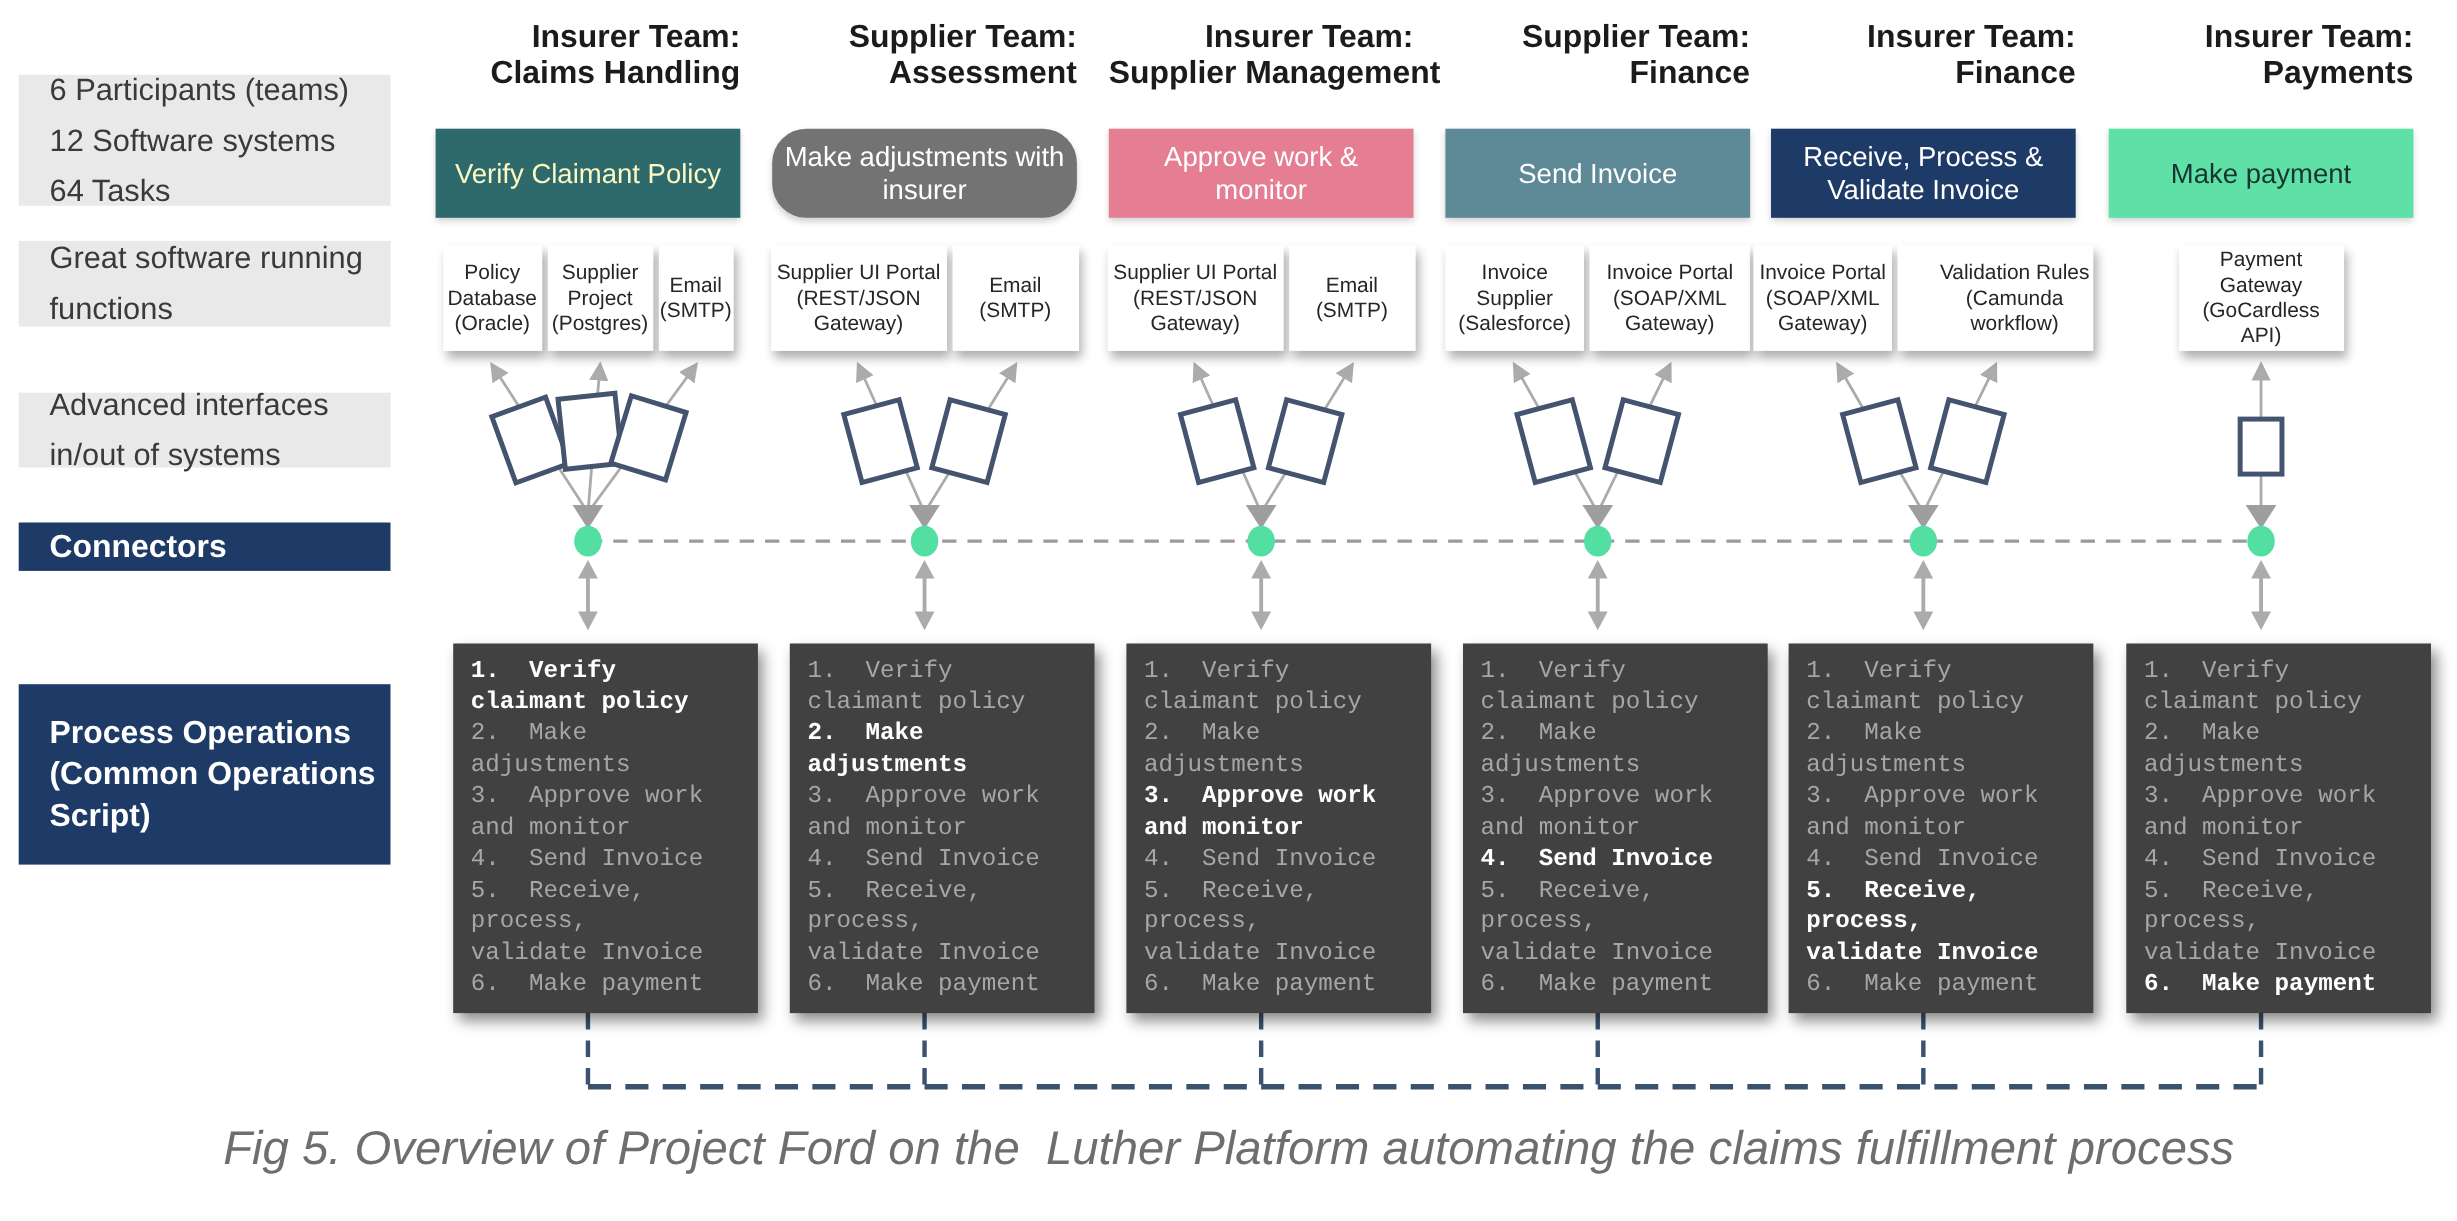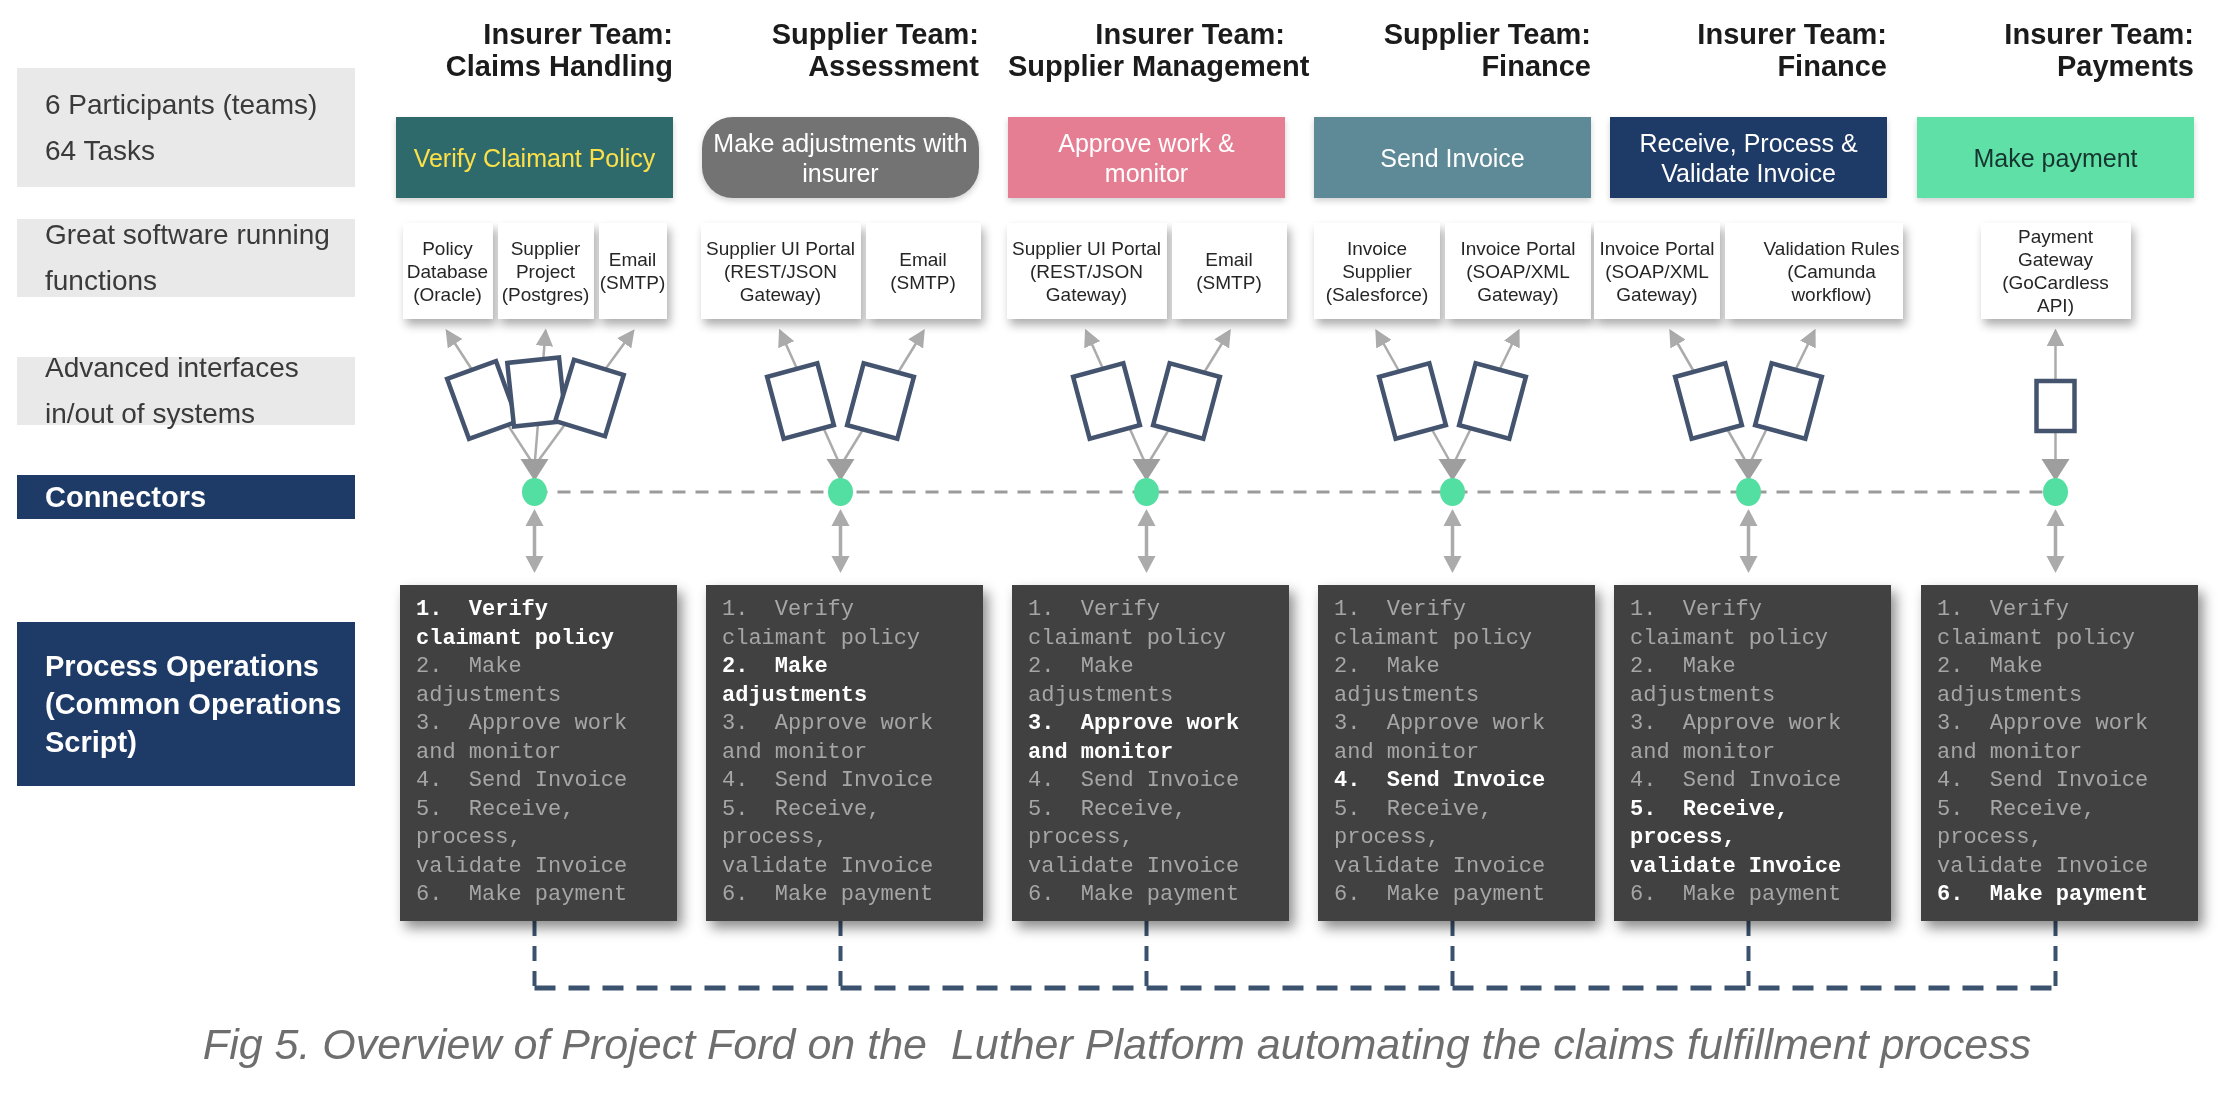--- a/index.html
+++ b/index.html
@@ -28,41 +28,42 @@
   .task-box{position:absolute;top:117px;left:0;width:277px;height:81px;
     display:flex;align-items:center;justify-content:center;text-align:center;
     font-size:25px;line-height:30px;box-shadow:0 3px 6px rgba(0,0,0,0.18);}
   .task-label{padding:0 10px;}
   .systems{position:absolute;top:223px;left:0;width:277px;height:96px;
     display:flex;justify-content:center;align-items:stretch;gap:5px;}
   .sysbox{background:#ffffff;color:var(--system-text);flex:none;
     display:flex;align-items:center;justify-content:center;text-align:center;
     font-size:19px;line-height:23px;box-shadow:3px 6px 9px rgba(0,0,0,0.32);
     box-sizing:border-box;padding:4px 3px;}
-  .proc-box{position:absolute;top:585px;left:4px;width:277px;height:336px;
+  .proc-box{position:absolute;top:585px;left:16px;width:277px;height:336px;
     background:var(--box-dark);box-sizing:border-box;padding:11px 16px;
     font-family:"Liberation Mono",monospace;font-size:22px;line-height:28.5px;
     color:var(--inactive-text);box-shadow:5px 7px 12px rgba(0,0,0,0.45);
     overflow:hidden;}
   .proc-line{white-space:pre;}
   .proc-line.active{color:var(--active-text);font-weight:700;}
 
   
   #mid-layer{left:380px;top:318px;}
   #bottom-layer{left:380px;top:910px;}
 
   
   #caption{left:0;top:1020px;width:2234px;text-align:center;
     font-style:italic;font-size:43px;color:var(--caption-text);white-space:pre;}
 </style>
 </head>
 <body>
 
 <div class="abs side-gray" id="stats-box">
   <div>6 Participants (teams)</div>
+  <div>12 Software systems</div>
   <div>64 Tasks</div>
 </div>
 <div class="abs side-gray" id="software-box">
   <div>Great software running</div>
   <div>functions</div>
 </div>
 <div class="abs side-gray" id="interfaces-box">
   <div>Advanced interfaces</div>
   <div>in/out of systems</div>
 </div>
@@ -170,21 +171,21 @@
     <line x1="1368.5" y1="11" x2="1368.5" y2="76" stroke="#3a526e" stroke-width="4" stroke-dasharray="15 10"></line>
     <line x1="1675.5" y1="11" x2="1675.5" y2="76" stroke="#3a526e" stroke-width="4" stroke-dasharray="15 10"></line>
   </svg>
 
 <div id="columns">
     <div class="column" style="left: 396px;">
     <div class="team">
       <div class="team-line">Insurer Team:</div>
       <div class="team-line">Claims Handling</div>
     </div>
-    <div class="task-box" style="background: rgb(46, 106, 108); color: #fde047;">
+    <div class="task-box" style="background: rgb(46, 106, 108); color: #fef9c3;">
       <div class="task-label">Verify Claimant Policy</div>
     </div>
     <div class="systems">
         <div class="sysbox" style="width: 90px;">
           <span>Policy Database (Oracle)</span>
         </div>
         <div class="sysbox" style="width: 96px;">
           <span>Supplier Project (Postgres)</span>
         </div>
         <div class="sysbox" style="width: 68px;">

